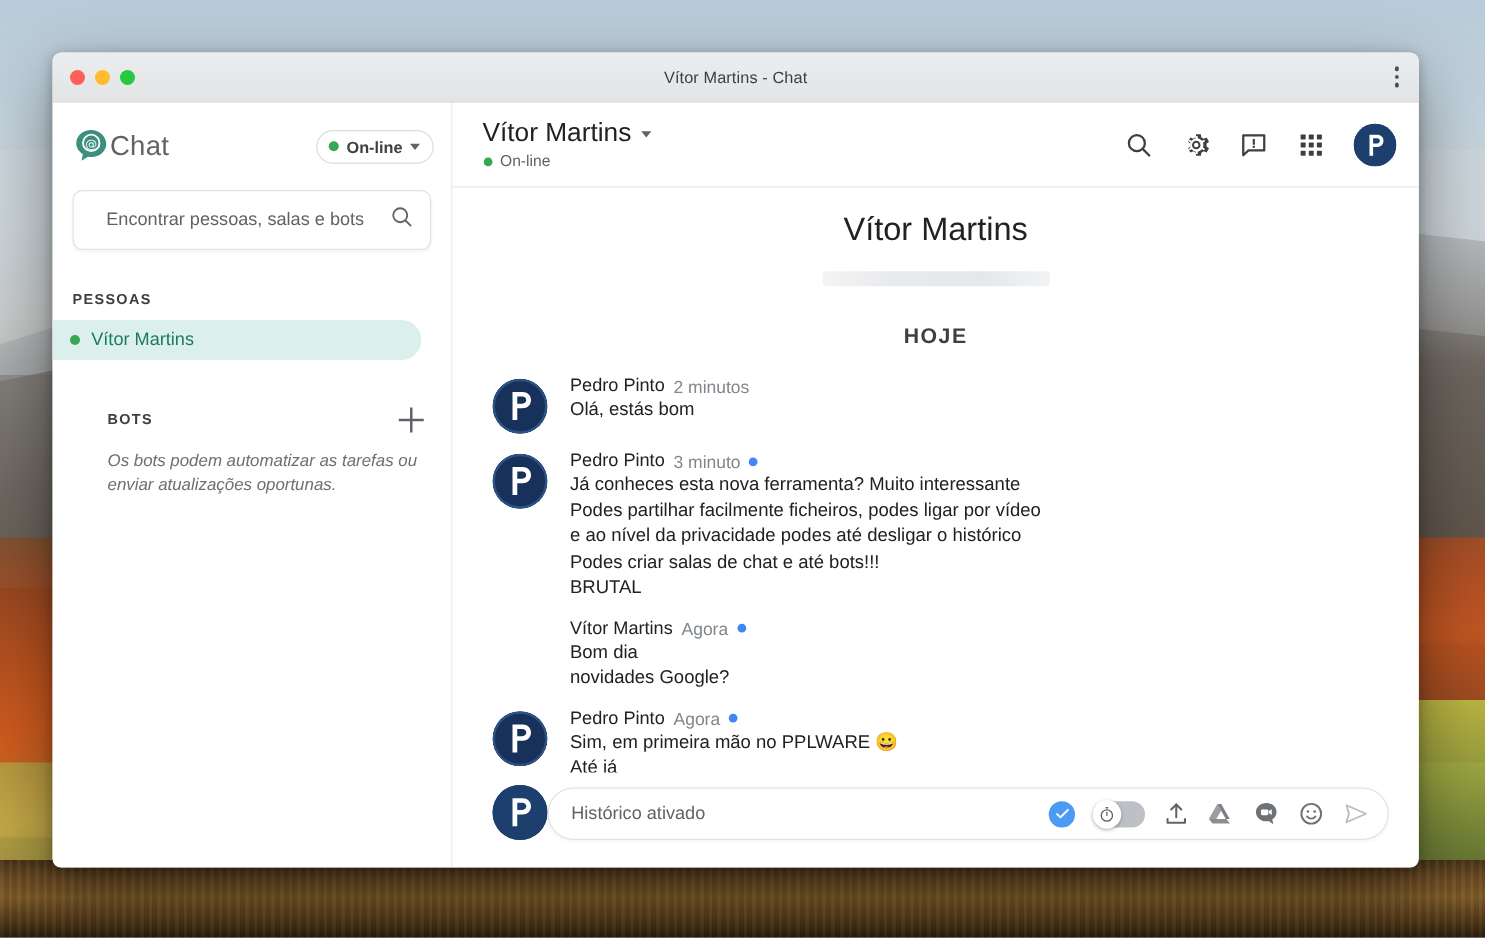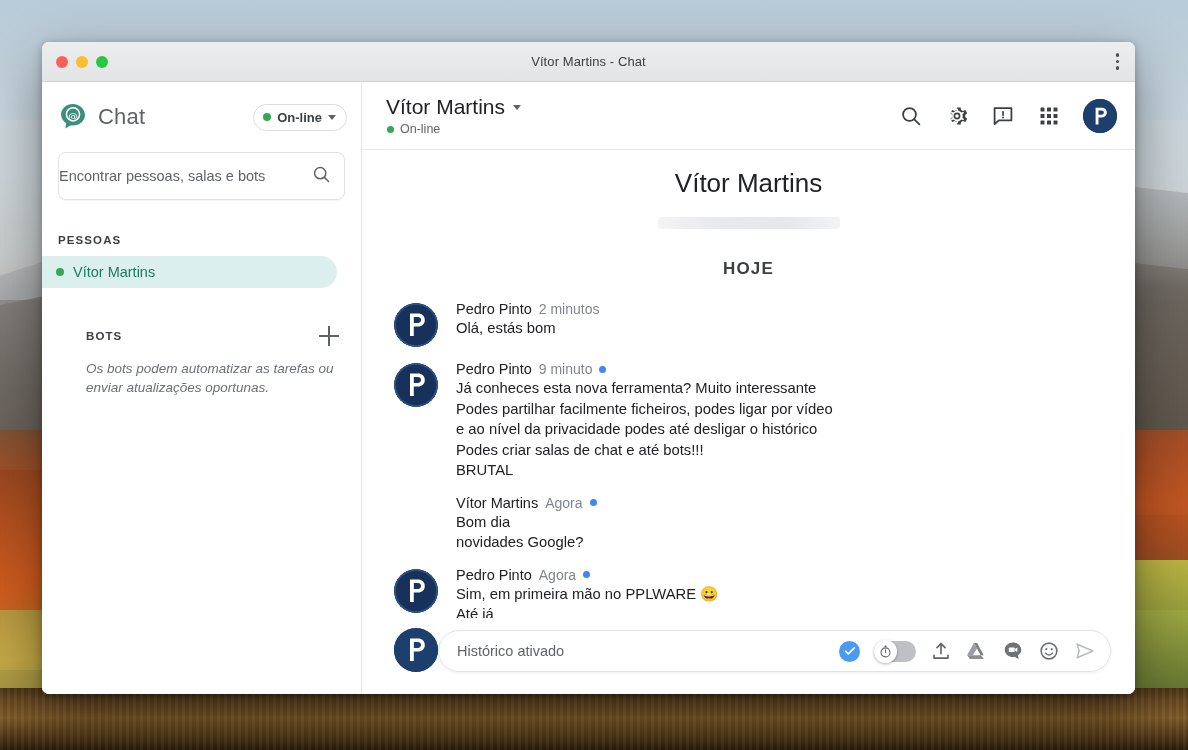--- a/index.html
+++ b/index.html
@@ -107,38 +107,38 @@
     width: 320px; flex: 0 0 320px;
     border-right: 1px solid #e4e6e8;
     background: #fff; display: flex; flex-direction: column;
     padding-top: 4px;
   }
   .brand-row {
     display: flex; align-items: center; height: 62px; padding: 0 14px 0 16px;
   }
   .chat-logo { width: 30px; height: 30px; flex: 0 0 30px; }
   .brand-name {
-    font-size: 22px; color: #5f6368; margin-left: 10px; letter-spacing: .2px;
+    font-size: 22px; color: #5f6368; letter-spacing: .2px;
   }
   .status-pill {
     margin-left: auto; display: flex; align-items: center; gap: 6px;
     border: 1px solid #dadce0; border-radius: 16px;
     height: 27px; padding: 0 10px 0 9px; cursor: pointer; background: #fff;
   }
   .status-dot { width: 8px; height: 8px; border-radius: 50%; background: #34a853; }
   .status-text { font-size: 13px; color: #3c4043; font-weight: bold; }
   .caret-down {
     width: 0; height: 0; border-left: 4.5px solid transparent;
     border-right: 4.5px solid transparent; border-top: 5px solid #5f6368;
   }
 
   .search-box {
     margin: 4px 16px 0 16px; height: 48px;
     border: 1px solid #e0e2e5; border-radius: 8px;
-    display: flex; align-items: center; padding: 0 12px 0 0;
+    display: flex; align-items: center; padding: 0 12px 0 26px;
     box-shadow: 0 1px 2px rgba(60,64,67,0.06);
   }
   .search-input {
     flex: 1; border: none; outline: none; font-size: 14.5px; color: #3c4043;
     font-family: "Liberation Sans", sans-serif; background: transparent;
   }
   .search-input::placeholder { color: #5f6368; }
 
   .section-label {
     font-size: 11.5px; font-weight: bold; letter-spacing: 1.1px;
@@ -439,21 +439,21 @@
                     <circle cx="22" cy="22" r="22" fill="#17315a"></circle>
                     <circle cx="22" cy="22" r="21" fill="none" stroke="#2c5184" stroke-width="2"></circle>
                     <path d="M16 33V10.5h8c4 0 6.8 2.6 6.8 6.5s-2.8 6.6-6.8 6.6h-4.2V33z" fill="#fff"></path>
                     <path d="M19.8 14.1h4c1.9 0 3.2 1.2 3.2 2.9s-1.3 2.9-3.2 2.9h-4z" fill="#17315a"></path>
                   </svg>
                 </span>
               </div>
               <div class="msg-body">
                 <div class="msg-meta">
                   <span class="msg-author">Pedro Pinto</span>
-                  <span class="msg-time">9 minuto</span>
+                  <span class="msg-time">3 minuto</span>
                   <span class="unread-dot"></span>
                 </div>
                 <div class="msg-line">Já conheces esta nova ferramenta? Muito interessante</div>
                 <div class="msg-line">Podes partilhar facilmente ficheiros, podes ligar por vídeo</div>
                 <div class="msg-line">e ao nível da privacidade podes até desligar o histórico</div>
                 <div class="msg-line">Podes criar salas de chat e até bots!!!</div>
                 <div class="msg-line">BRUTAL</div>
               </div>
             </div>
             <div class="msg">

